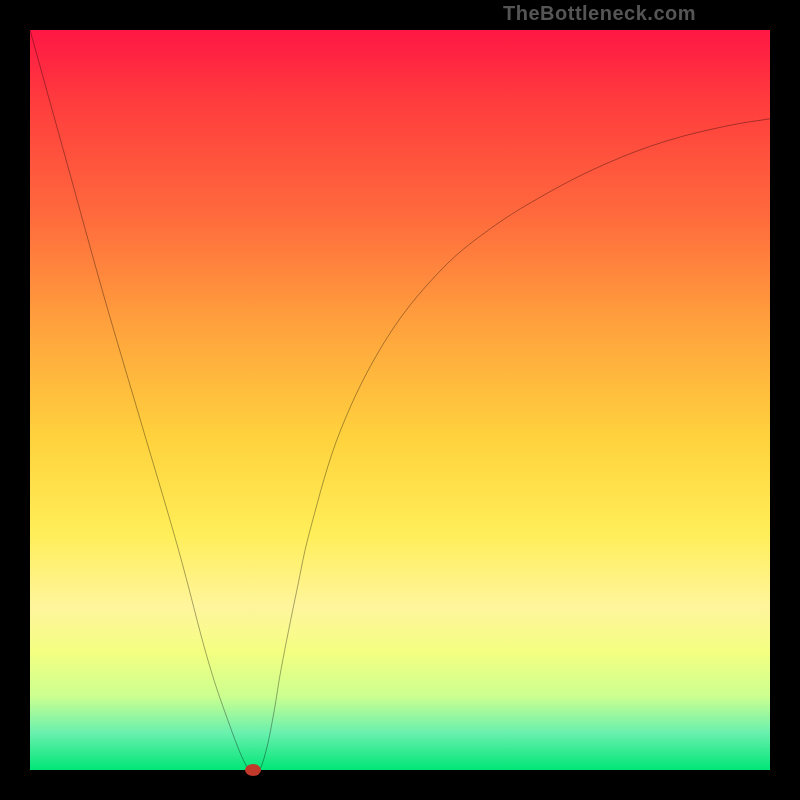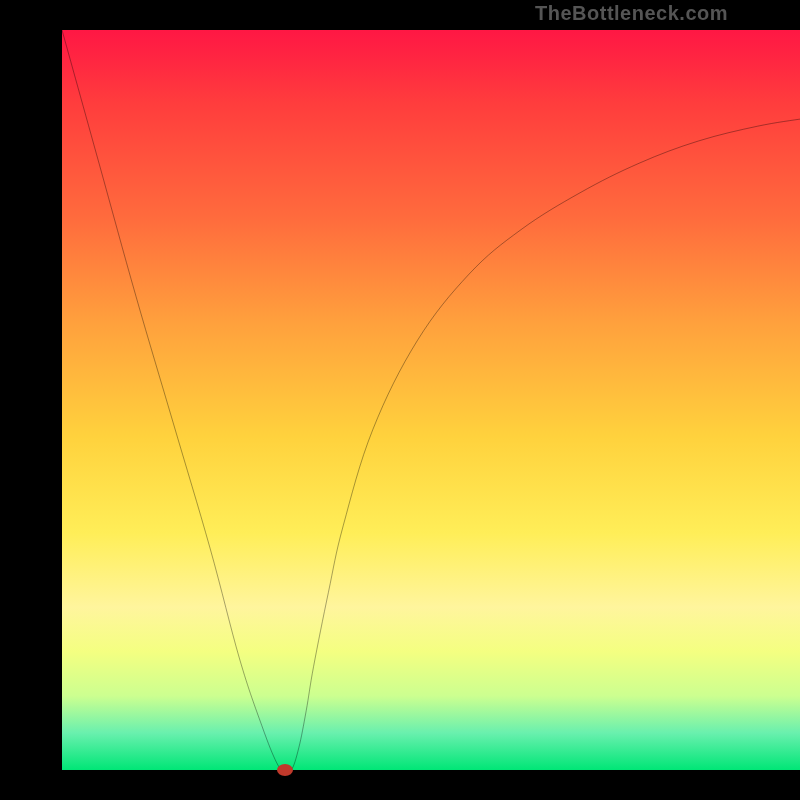--- a/index.html
+++ b/index.html
@@ -9,21 +9,20 @@
     height: 800px;
     background: #000;
     font-family: Arial, Helvetica, sans-serif;
     overflow: hidden;
   }
   .frame {
     position: relative;
     width: 708px;
     height: 800px;
     background: #000;
-    margin-left: 32px;
   }
   .watermark {
     position: absolute;
     top: 2px;
     right: 12px;
     color: #555;
     font-size: 20px;
     font-weight: 600;
     letter-spacing: 0.5px;
     user-select: none;

